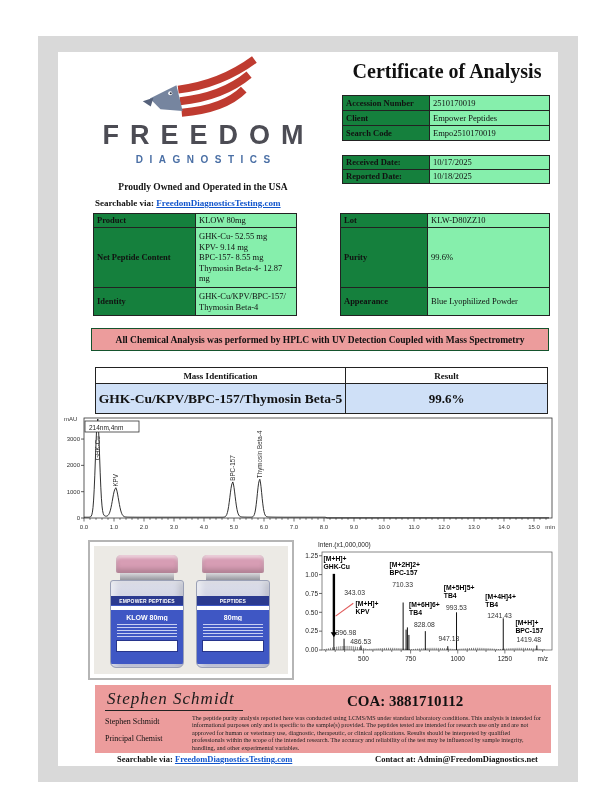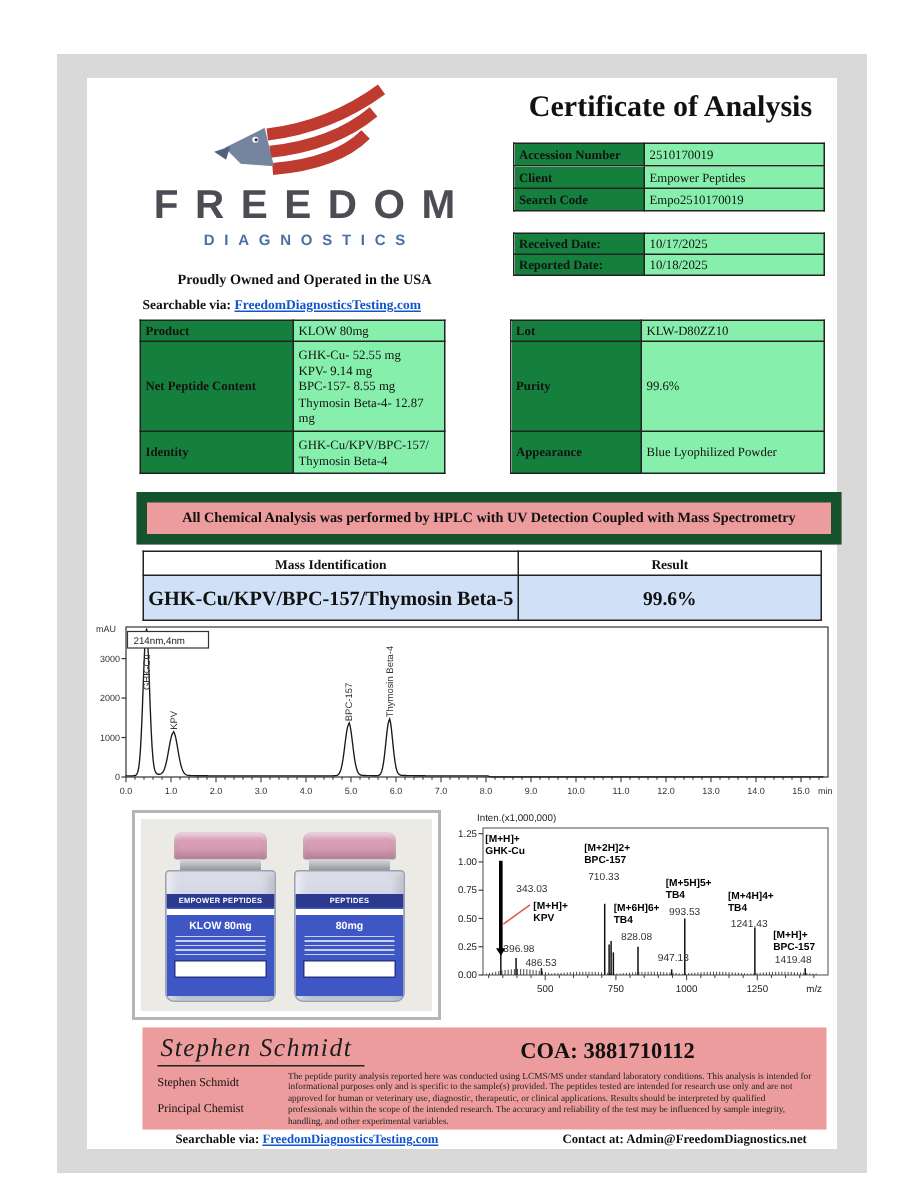--- a/index.html
+++ b/index.html
@@ -21,21 +21,21 @@
 
   .title{left:283px;top:8px;width:212px;text-align:center;font-size:20px;font-weight:bold;}
 
   table.doc-table{border-collapse:collapse;table-layout:fixed;}
   table.doc-table td{border:1px solid #222;font-size:8.5px;padding:1px 3px;line-height:1.25;
                      vertical-align:middle;overflow:hidden;}
   td.lbl{background:#15803d;font-weight:bold;}
   td.val{background:#86efac;}
   .pre{white-space:pre-line;}
 
-  .banner{left:33px;top:276px;width:456px;height:15px;background:#ec9c9c;border:7px solid #14532d;
+  .banner{left:33px;top:276px;width:456px;height:15px;background:#ec9c9c;border:1px solid #14532d;
           text-align:center;font-weight:bold;font-size:9.5px;padding-top:6px;}
 
   table.mass-table{border-collapse:collapse;table-layout:fixed;left:37px;top:315px;position:absolute;}
   table.mass-table td{border:1px solid #222;text-align:center;vertical-align:middle;}
   .mass-head{font-weight:bold;font-size:9px;height:13px;background:#fff;}
   .mass-name{font-weight:bold;font-size:13.5px;height:27px;background:#cfe0f7;}
   .mass-res{font-weight:bold;font-size:13px;background:#cfe0f7;}
 
   .chrom-wrap{left:0px;top:362px;width:500px;height:124px;}
   .spec-wrap{left:230px;top:486px;width:270px;height:136px;}

